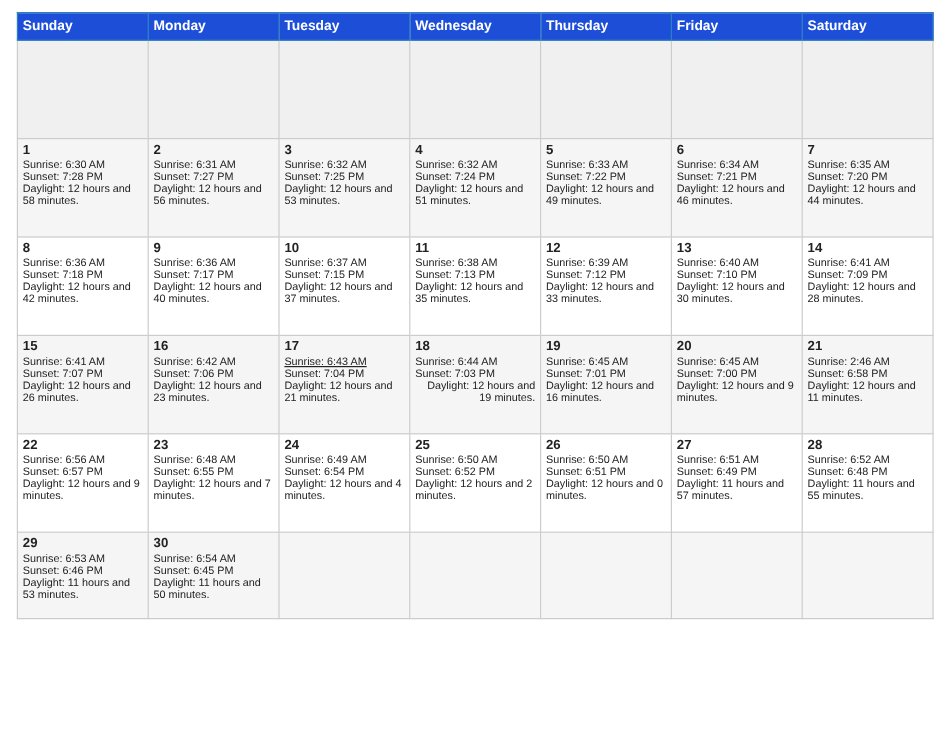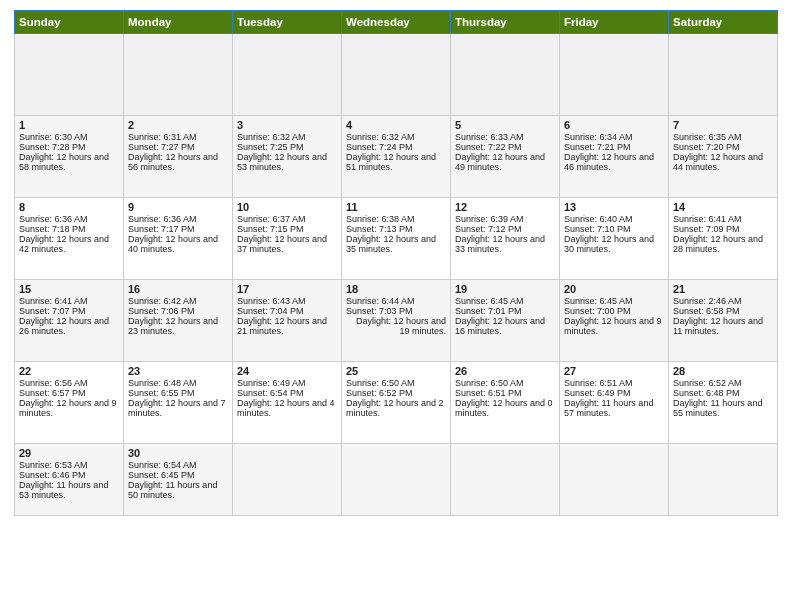--- a/index.html
+++ b/index.html
@@ -49,21 +49,21 @@
     .location {
       font-size: 13px;
       color: #444;
     }
     table {
       width: 100%;
       border-collapse: collapse;
       table-layout: fixed;
     }
     thead th {
-      background-color: #4d7c0f;
+      background-color: #1d4ed8;
       color: #fff;
       font-size: 11.5px;
       font-weight: bold;
       padding: 5px 4px;
       text-align: left;
       border: 1px solid #2e7fc1;
     }
     tbody td {
       border: 1px solid #ccc;
       vertical-align: top;
@@ -212,21 +212,21 @@
             <span style="display: block;">Daylight: 12 hours and 26 minutes.</span>
           </td>
           <td>
             <span class="day-num">16</span>
             <span style="display: block;">Sunrise: 6:42 AM</span>
             <span style="display: block;">Sunset: 7:06 PM</span>
             <span style="display: block;">Daylight: 12 hours and 23 minutes.</span>
           </td>
           <td>
             <span class="day-num">17</span>
-            <span style="display: block;">Sunrise: 6:43 AM</span>
+            <span style="display: block; text-decoration: underline;">Sunrise: 6:43 AM</span>
             <span style="display: block;">Sunset: 7:04 PM</span>
             <span style="display: block;">Daylight: 12 hours and 21 minutes.</span>
           </td>
           <td>
             <span class="day-num">18</span>
             <span style="display: block;">Sunrise: 6:44 AM</span>
             <span style="display: block;">Sunset: 7:03 PM</span>
             <span style="display: block; text-align: right;">Daylight: 12 hours and 19 minutes.</span>
           </td>
           <td>

